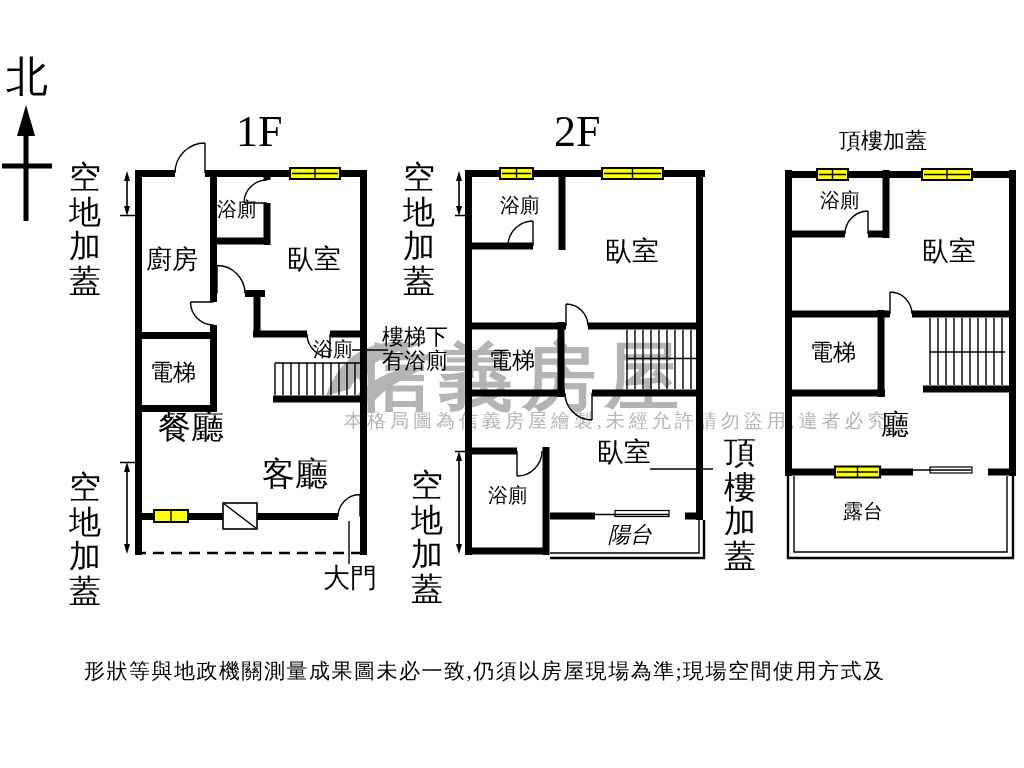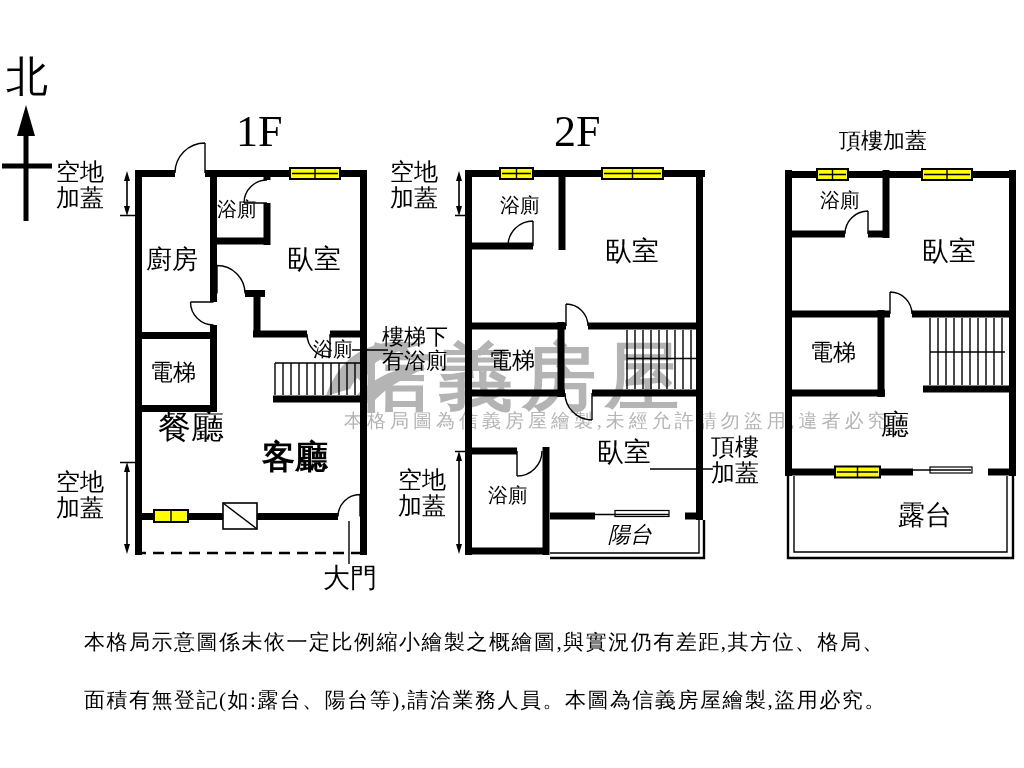--- a/index.html
+++ b/index.html
@@ -6,21 +6,21 @@
   #stage{position:relative;width:1024px;height:768px;background:#ffffff;overflow:hidden;
          font-family:"Liberation Serif","DejaVu Serif",serif;color:#000;}
   .lbl{position:absolute;color:#000;white-space:nowrap;line-height:1.08;z-index:5;}
   .wrap{white-space:normal;}
   .f-title{font-size:44px;}
   .sm-title{font-size:22px;}
   .room-lg{font-size:33px;}
   .room-md{font-size:27px;text-align:center;}
   .room-sm{font-size:20px;}
   .room-el{font-size:23px;}
-  .note{font-size:24px;}
+  .note{font-size:32px;text-align:center;}
   svg{position:absolute;overflow:visible;}
   .plan{z-index:3;}
   .wm{z-index:1;}
   .wall{stroke:#000;stroke-width:7;fill:none;stroke-linecap:butt;}
   .thin{stroke:#000;stroke-width:1.4;fill:none;}
   .med{stroke:#000;stroke-width:2.4;fill:none;}
   .dash{stroke:#000;stroke-width:2.4;fill:none;stroke-dasharray:11 7;}
   .win{fill:#ffff00;stroke:#000;stroke-width:2;}
   .arrowline{stroke:#000;stroke-width:1.6;fill:none;}
   .ah{fill:#000;}
@@ -98,21 +98,21 @@
 
   <div class="lbl f-title" style="left:236px;top:108px;">1F</div>
   <div class="lbl note wrap" style="left:56px;top:160px;width:58px;">空地加蓋</div>
   <div class="lbl room-sm" style="left:217px;top:199px;">浴廁</div>
   <div class="lbl" style="left:146px;top:246px;font-size:26px;">廚房</div>
   <div class="lbl room-md" style="left:287px;top:245px;">臥室</div>
   <div class="lbl room-el" style="left:150px;top:361px;">電梯</div>
   <div class="lbl room-sm" style="left:313px;top:339px;">浴廁</div>
   <div class="lbl wrap" style="left:382px;top:325px;width:70px;font-size:22px;line-height:1.1;">樓梯下有浴廁</div>
   <div class="lbl room-lg" style="left:158px;top:410px;text-align:right;">餐廳</div>
-  <div class="lbl room-lg" style="left:262px;top:440px;font-weight:bold;">客廳</div>
+  <div class="lbl room-lg" style="left:262px;top:457px;">客廳</div>
   <div class="lbl note wrap" style="left:56px;top:470px;width:58px;">空地加蓋</div>
   <div class="lbl" style="left:323px;top:564px;font-size:27px;text-align:center;">大門</div>
 
   <svg class="plan" style="left:455px;top:115px;" width="270" height="450" viewBox="0 0 270 450">
     <g>
       <path class="wall" d="M10,58.5 H45 M78,58.5 H147 M208,58.5 H250
         M13.5,55 V440 M244.5,55 V405
         M107,55 V135 M10,131 H78
         M10,211 H111 M133,211 H248
         M106,207 V282 M10,278 H110 M137,278 H248
@@ -197,18 +197,17 @@
       <path class="med" d="M13,346 V428 H238 V346"></path>
       <path class="thin" d="M19,346 V422 H232 V346"></path>
     </g>
   </svg>
 
   <div class="lbl sm-title" style="left:839px;top:129px;">頂樓加蓋</div>
   <div class="lbl room-sm" style="left:820px;top:190px;">浴廁</div>
   <div class="lbl room-md" style="left:922px;top:237px;">臥室</div>
   <div class="lbl room-el" style="left:810px;top:341px;">電梯</div>
   <div class="lbl" style="left:881px;top:410px;font-size:28px;">廳</div>
-  <div class="lbl" style="left:898px;top:501px;font-size:27px;">露台</div>
-
-  <div class="disc" style="top:628px;">本格局示意圖係未依一定比例縮小繪製之概繪圖,與實況仍有差距,其方位、格局、</div>
-  <div class="disc" style="top:686px;">面積有無登記(如:露台、陽台等),請洽業務人員。本圖為信義房屋繪製,盜用必究。</div>
+  <div class="lbl" style="left:843px;top:501px;font-size:20px;">露台</div>
+
+  <div class="disc" style="top:657px;">形狀等與地政機關測量成果圖未必一致,仍須以房屋現場為準;現場空間使用方式及</div>
 
 </div>
 
 </body></html>

